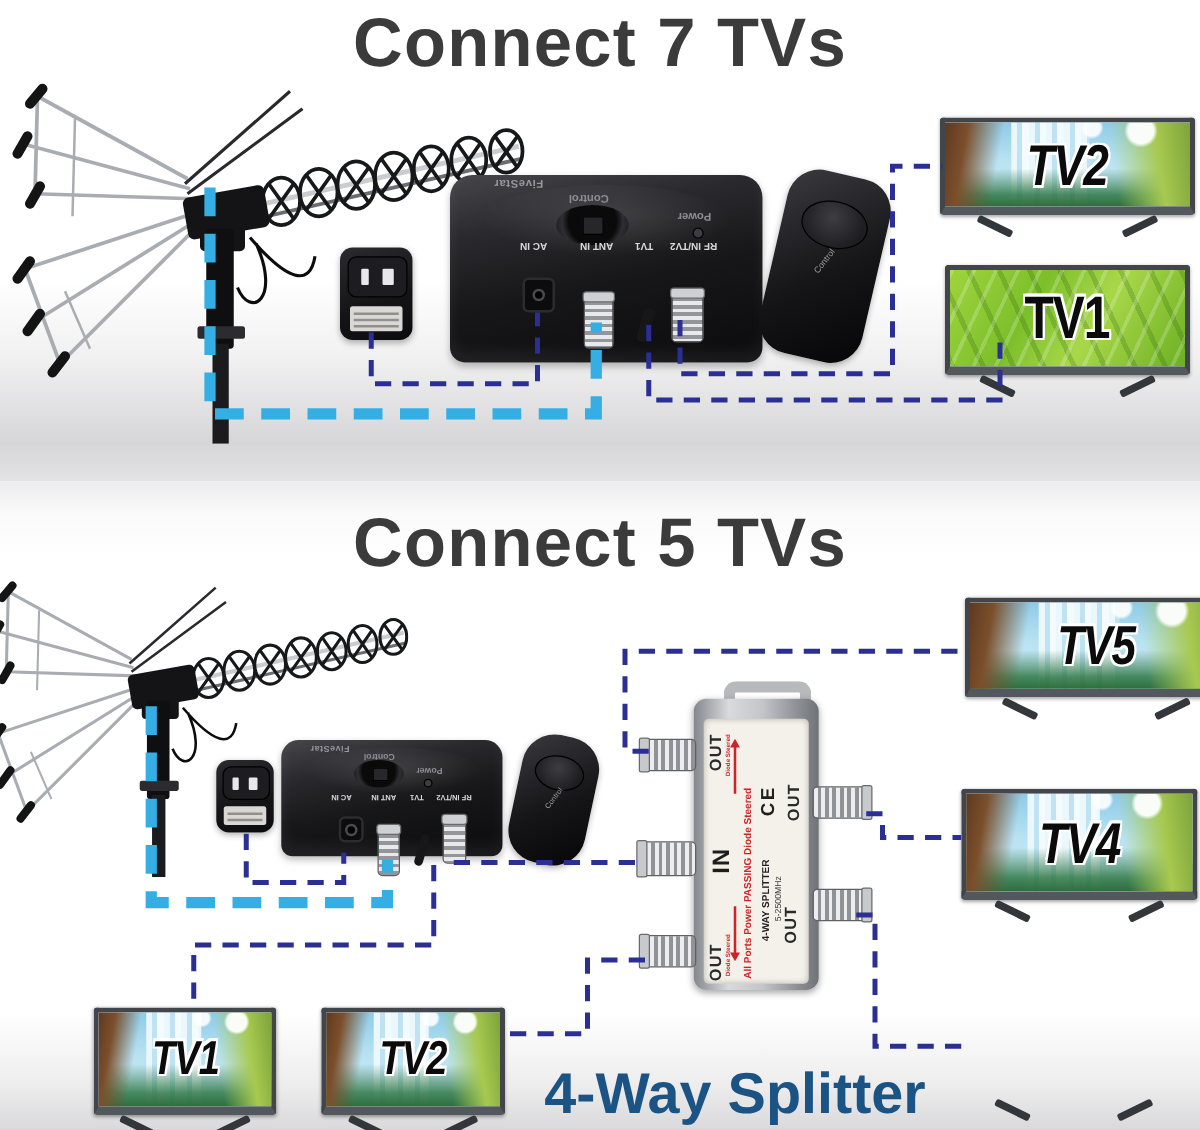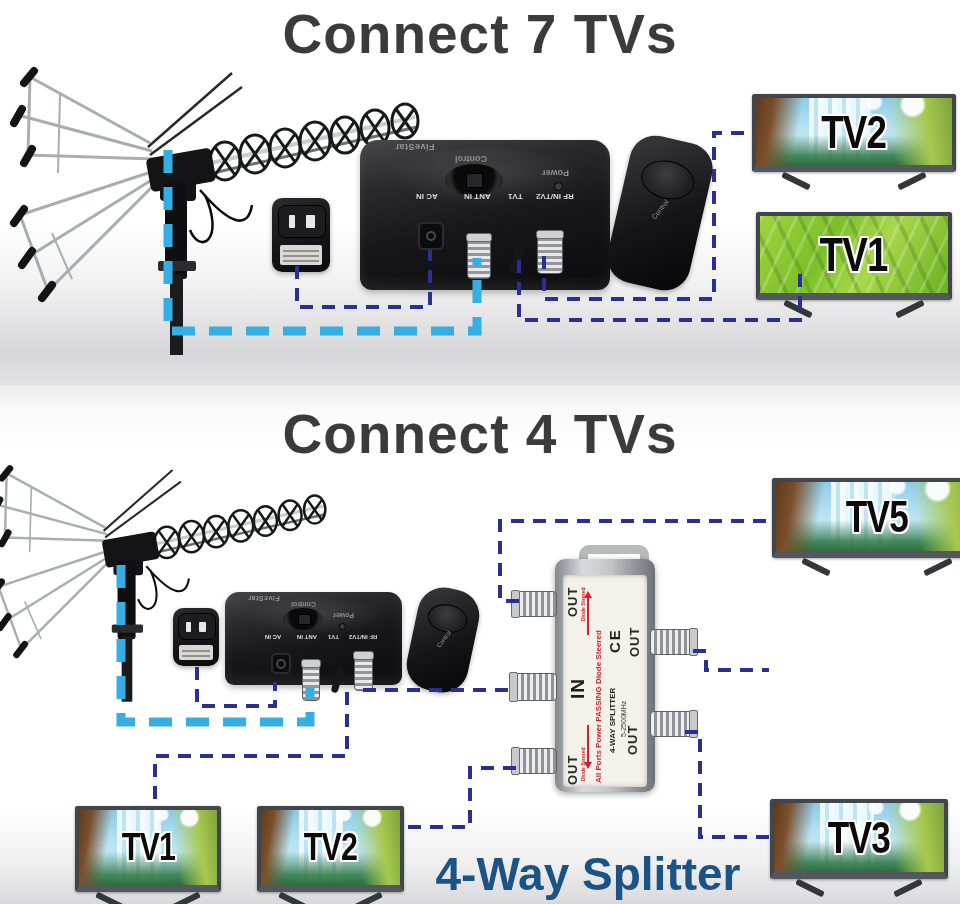--- a/index.html
+++ b/index.html
@@ -27,21 +27,21 @@
     background:
       radial-gradient(circle at 80% 10%, rgba(255,255,255,.95) 0 6%, rgba(255,255,255,0) 8%),
       radial-gradient(circle at 60% 6%, rgba(255,255,255,.9) 0 5%, rgba(255,255,255,0) 7%),
       linear-gradient(100deg,#5d3a21 0%,#7c4f2b 9%,rgba(124,79,43,0) 23%),
       linear-gradient(262deg,#7da33b 0%,#a7c94f 14%,rgba(167,201,79,0) 32%),
       linear-gradient(180deg,rgba(84,170,214,0) 55%,rgba(46,120,70,.85) 86%,#2e6e3e 100%),
       repeating-linear-gradient(90deg,#eaf7fd 0 5px,#bfe3f2 5px 9px,#f4fbfe 9px 14px),
       linear-gradient(180deg,#8ecbe8 0%,#b8e2f2 45%,#d2ecf7 100%);
     background-size:auto,auto,auto,auto,auto,32% 100%,auto;
     background-position:0 0,0 0,0 0,0 0,0 0,40% 0,0 0;
-    background-repeat:no-repeat;}
+    background-repeat:no-repeat;font-style:italic;}
   .scene-leaf{
     background:
       repeating-linear-gradient(115deg,rgba(255,255,255,.20) 0 3px,rgba(255,255,255,0) 3px 16px),
       repeating-linear-gradient(65deg,rgba(40,90,10,.22) 0 4px,rgba(0,0,0,0) 4px 22px),
       linear-gradient(120deg,#9ed43e 0%,#7cbf2a 35%,#a8d84a 60%,#6db023 100%);}
   
   .wires{position:absolute;inset:0;pointer-events:none;}
   .wire-cyan{stroke:#35aee3;stroke-width:9;fill:none;stroke-dasharray:23 14;}
   .wire-navy{stroke:#2b2f93;stroke-width:4;fill:none;stroke-dasharray:13 9;}
   
@@ -164,21 +164,21 @@
         <rect x="170" y="220" width="13" height="80" fill="#1b1b1e"></rect>
       </symbol>
     </defs>
   </svg>
 
   <div class="sec sec-top">
     <div class="title" style="top:2px">Connect 7 TVs</div>
   </div>
 
   <div class="sec sec-bot">
-    <div class="title" style="top:17px">Connect 4 TVs</div>
+    <div class="title" style="top:17px">Connect 5 TVs</div>
   </div>
 
   <svg class="antenna" style="left:0;top:55px" width="420" height="300">
       <use href="#antenna-sym"></use>
     </svg>
   <svg class="antenna" style="left:-18px;top:455px" width="345" height="247">
       <use href="#antenna-sym"></use>
     </svg>
 
   <div class="adapter" style="left:272px;top:198px;width:58px;height:74px">
@@ -298,24 +298,28 @@
     <div class="foot foot-r"></div>
   </div>
 
   <div class="tv" style="left:772px;top:478px;width:210px;height:92px">
     <div class="screen scene-waterfall">
       <span class="tv-label" style="font-size:44px">TV5</span>
     </div>
     <div class="foot foot-l"></div>
     <div class="foot foot-r"></div>
   </div>
+  <div class="tv" style="left:769px;top:631px;width:189px;height:101px">
+    <div class="screen scene-waterfall">
+      <span class="tv-label" style="font-size:46px">TV4</span>
+    </div>
+    <div class="foot foot-l"></div>
+    <div class="foot foot-r"></div>
+  </div>
   <div class="tv" style="left:770px;top:799px;width:178px;height:92px">
-    <div class="screen scene-waterfall">
-      <span class="tv-label" style="font-size:44px">TV3</span>
-    </div>
     <div class="foot foot-l"></div>
     <div class="foot foot-r"></div>
   </div>
   <div class="tv" style="left:75px;top:806px;width:146px;height:98px">
     <div class="screen scene-waterfall">
       <span class="tv-label" style="font-size:38px">TV1</span>
     </div>
     <div class="foot foot-l"></div>
     <div class="foot foot-r"></div>
   </div>

